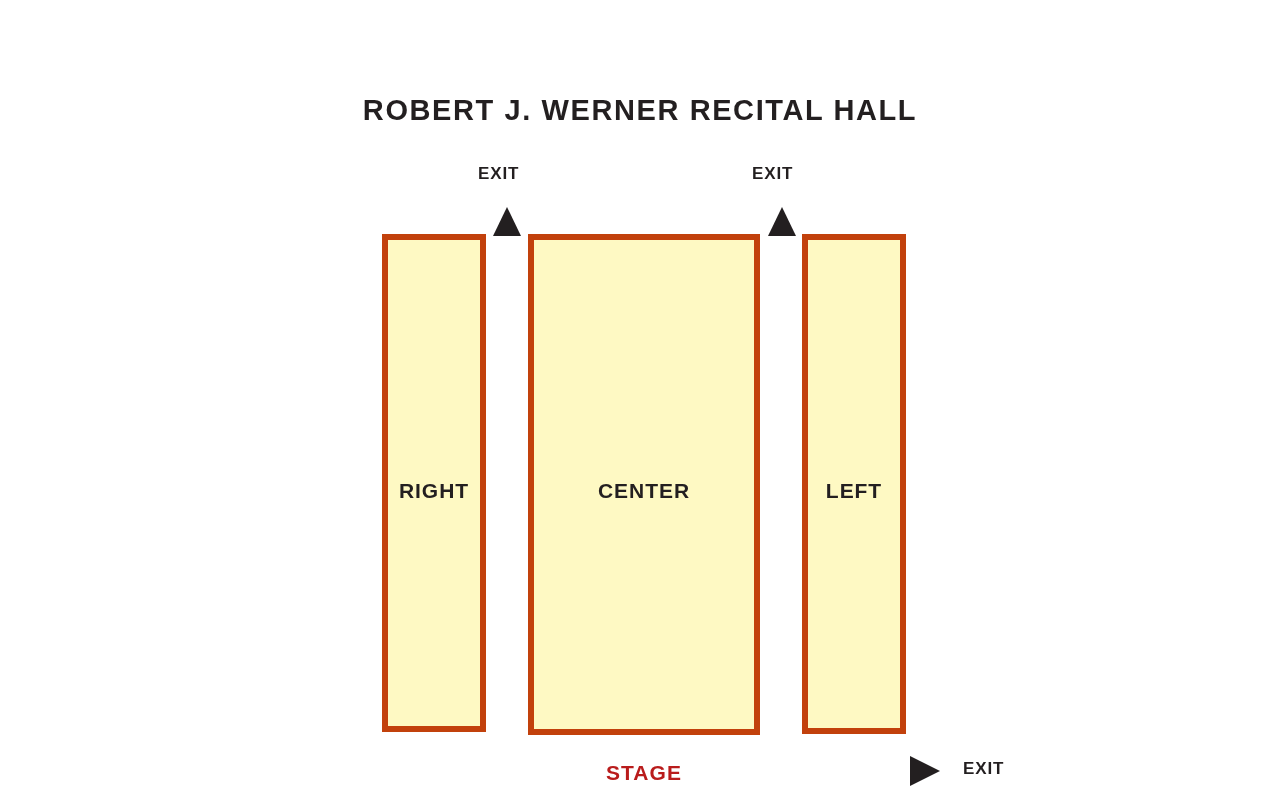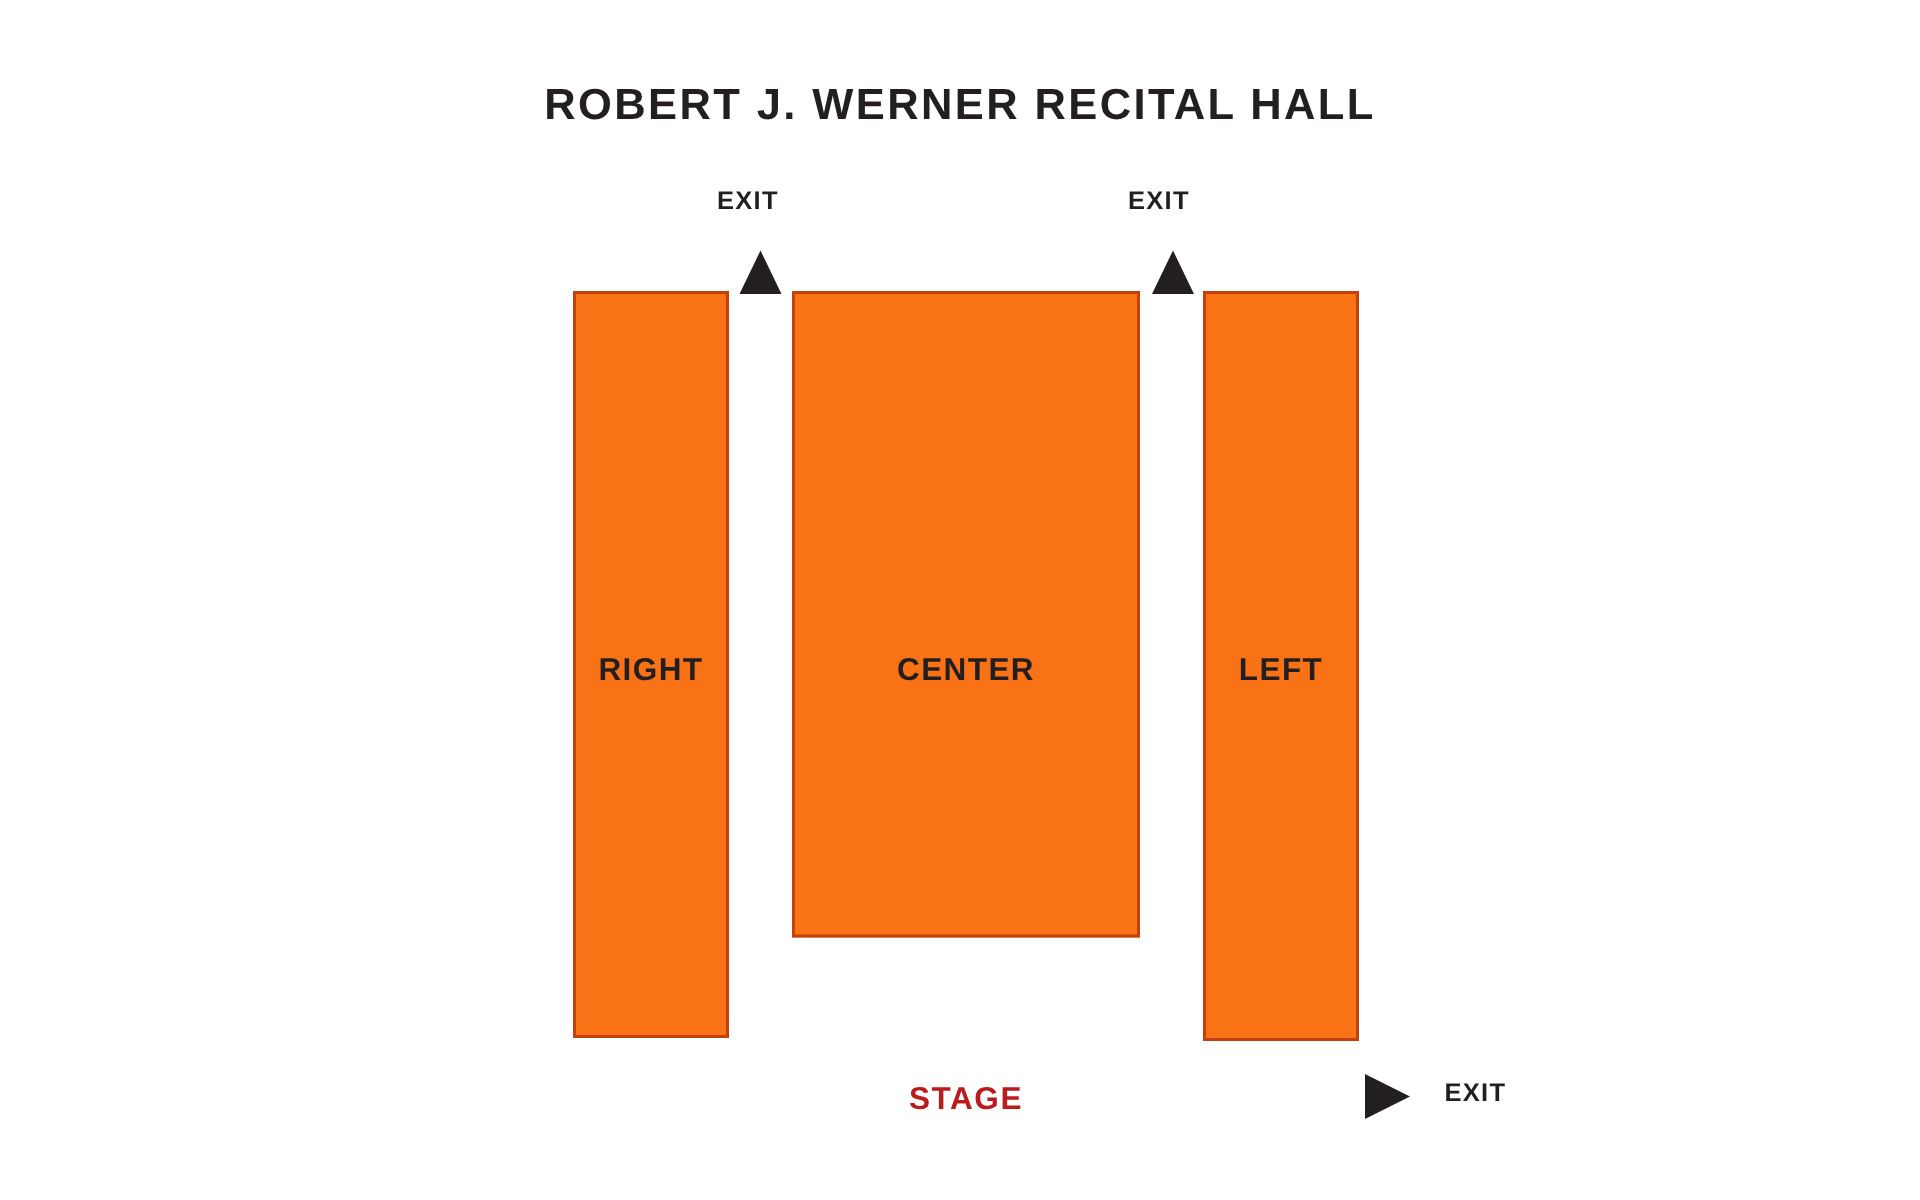--- a/index.html
+++ b/index.html
@@ -14,59 +14,60 @@
     position: relative;
     overflow: hidden;
     font-family: "Liberation Sans", sans-serif;
     color: #231f20;
     -webkit-font-smoothing: antialiased;
   }
 
   .stage-map {
     position: absolute;
     inset: 0;
+    margin-top: 40px;
   }
 
   
   .venue-title {
     position: absolute;
     top: 54px;
     left: 0;
     width: 1280px;
     text-align: center;
     font-size: 29px;
     font-weight: bold;
     letter-spacing: 0.055em;
     color: #231f20;
     white-space: nowrap;
   }
 
   
   .section-box {
     position: absolute;
-    border: 2px solid #c2410c;
+    border: 6px solid #c2410c;
     box-sizing: border-box;
-    background: #f97316;
+    background: #fef9c3;
   }
   .section-box .section-label {
     position: absolute;
     left: 0;
     width: 100%;
     top: 50%;
     transform: translateY(-50%);
     text-align: center;
     font-size: 21px;
     font-weight: bold;
     letter-spacing: 0.045em;
     color: #231f20;
     white-space: nowrap;
   }
 
   #box-right  { left: 382px; top: 194px; width: 104px; height: 498px; }
-  #box-center { left: 528px; top: 194px; width: 232px; height: 431px; }
+  #box-center { left: 528px; top: 194px; width: 232px; height: 501px; }
   #box-left   { left: 802px; top: 194px; width: 104px; height: 500px; padding-left: 42px; }
 
   
   #box-right  .section-label { top: 239px; transform: none; }
   #box-center .section-label { top: 239px; transform: none; }
   #box-left   .section-label { top: 239px; transform: none; }
 
   
   .exit-marker {
     position: absolute;

